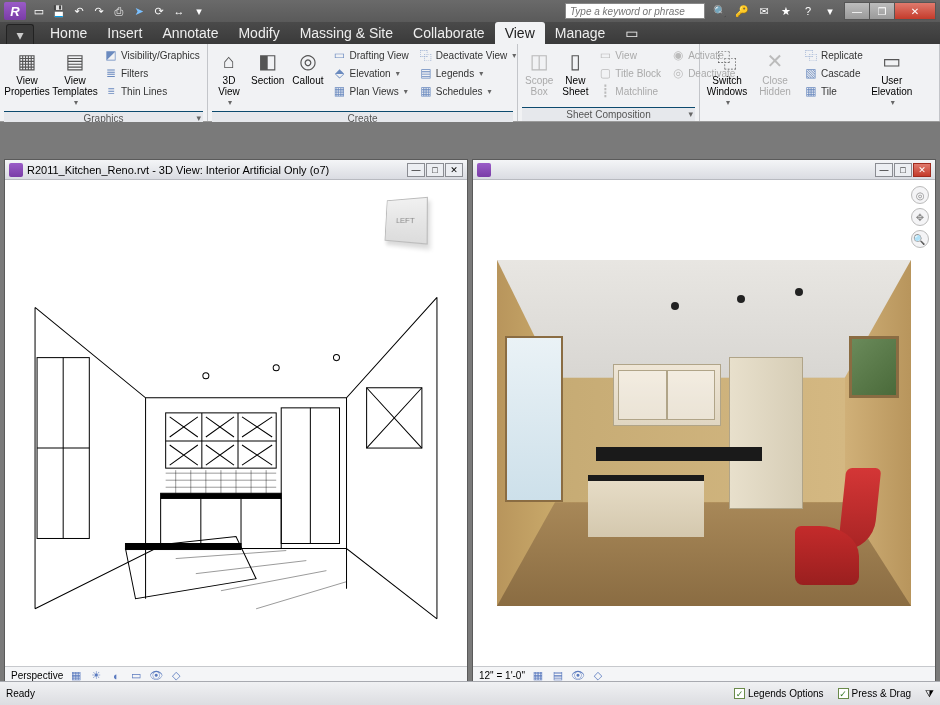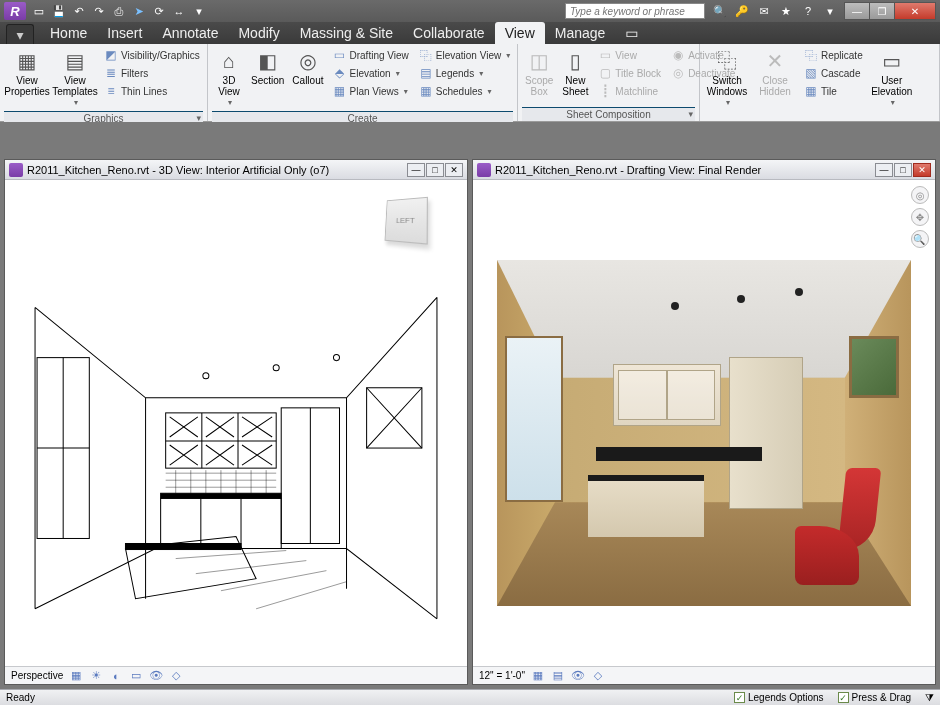--- a/index.html
+++ b/index.html
@@ -74,21 +74,21 @@
 .render .fridge { position:absolute; left:56%; top:28%; width:18%; height:44%; background:linear-gradient(90deg,#e8e0cc,#d6cdb6); border:1px solid #b0a488; }
 .render .counter { position:absolute; left:24%; top:54%; width:40%; height:4%; background:#1a1a1a; }
 .render .island { position:absolute; left:22%; top:62%; width:28%; height:18%; background:linear-gradient(#e6dcc6,#d4c8ae); border-top:6px solid #1a1a1a; }
 .render .chair { position:absolute; right:6%; bottom:6%; width:22%; height:34%; }
 .render .chair .seat { position:absolute; left:0; bottom:0; width:70%; height:50%; background:linear-gradient(#c42b2b,#9a1f1f); border-radius:6px 40px 8px 8px/6px 30px 8px 8px; }
 .render .chair .back { position:absolute; right:10%; bottom:30%; width:38%; height:70%; background:linear-gradient(#d43636,#a82424); border-radius:8px 8px 40px 8px; transform:skewX(-6deg); }
 .render .art { position:absolute; right:3%; top:22%; width:12%; height:18%; background:linear-gradient(135deg,#6a8a5a,#4a6a3a); border:3px solid #8a6c42; }
 .render .spot { position:absolute; width:8px;height:8px; background:#222; border-radius:50%; }
 
 
-.statusbar { position:absolute; left:0; right:0; bottom:0; height:16px; background:linear-gradient(#f0f1f3,#dcdde1); border-top:1px solid #a8aab0; display:flex; align-items:center; padding:0 6px; font-size:10px; gap:12px; }
+.statusbar { position:absolute; left:0; right:0; bottom:0; height:24px; background:linear-gradient(#f0f1f3,#dcdde1); border-top:1px solid #a8aab0; display:flex; align-items:center; padding:0 6px; font-size:10px; gap:12px; }
 .statusbar .right { margin-left:auto; display:flex; gap:14px; align-items:center; }
 .chk { width:11px; height:11px; border:1px solid #6a8a4a; background:#fff; display:inline-flex;align-items:center;justify-content:center; color:#3a7a2a; font-size:9px; margin-right:3px; }
 </style>
 </head>
 <body>
 
 <div class="titlebar">
   <div class="logo">R</div>
   <div class="qat">
     <div class="qat-btn">▭</div>
@@ -186,21 +186,21 @@
             <span>Elevation</span>
           </div>
         <div class="small-btn dd">
             <span class="si">▦</span>
             <span>Plan Views</span>
           </div>
       </div>
       <div class="small-col">
         <div class="small-btn dd">
             <span class="si">⿻</span>
-            <span>Elevation View</span>
+            <span>Deactivate View</span>
           </div>
         <div class="small-btn dd">
             <span class="si">▤</span>
             <span>Legends</span>
           </div>
         <div class="small-btn dd">
             <span class="si">▦</span>
             <span>Schedules</span>
           </div>
       </div>
@@ -354,21 +354,20 @@
       <span class="tool">◐</span>
       <span class="tool">▭</span>
       <span class="tool">👁</span>
       <span class="tool">◇</span>
     </div>
   </div>
 
   <div class="mdi active">
     <div class="mdi-title">
       <span class="mdi-ico"></span>
-      <span>R2011_Kitchen_Reno.rvt - Drafting View: Final Render</span>
       <div class="mdi-wins">
         <div class="mdi-win">—</div>
         <div class="mdi-win">□</div>
         <div class="mdi-win close">✕</div>
       </div>
     </div>
     <div class="mdi-canvas">
       <div class="nav-wheel">
         <div>◎</div>
         <div>✥</div>

